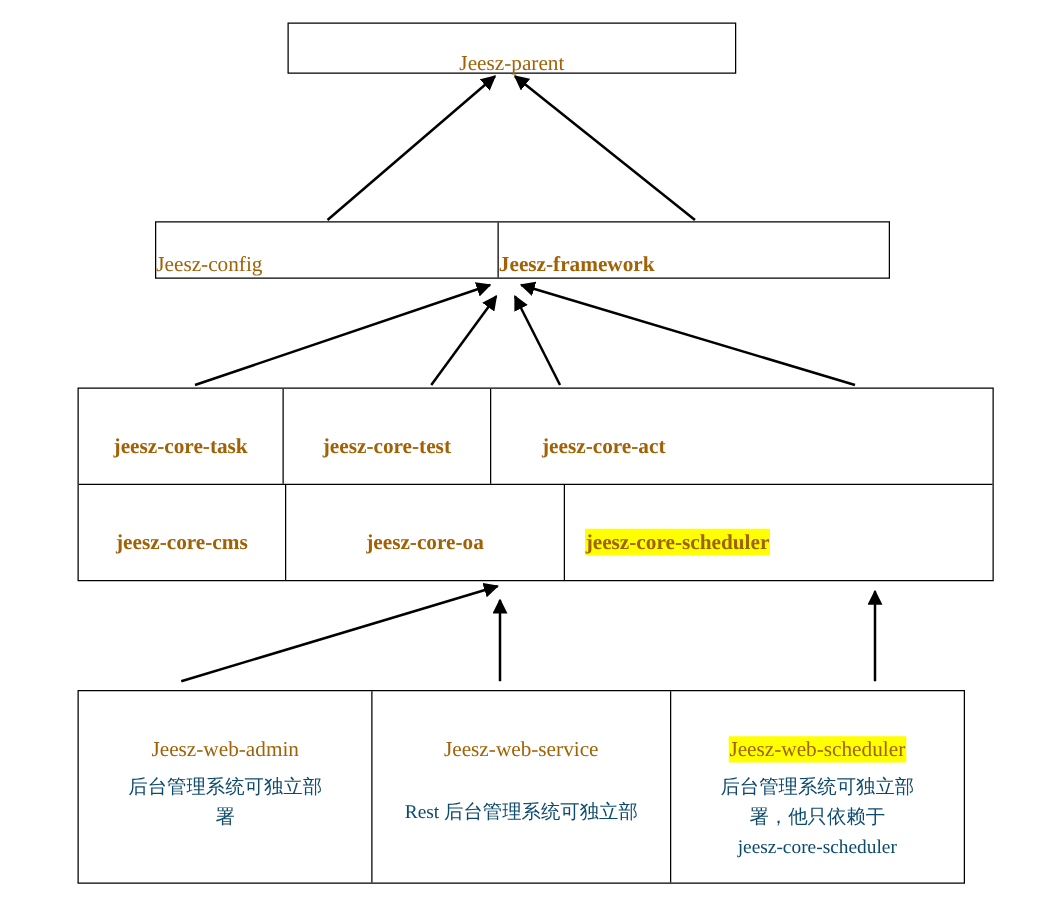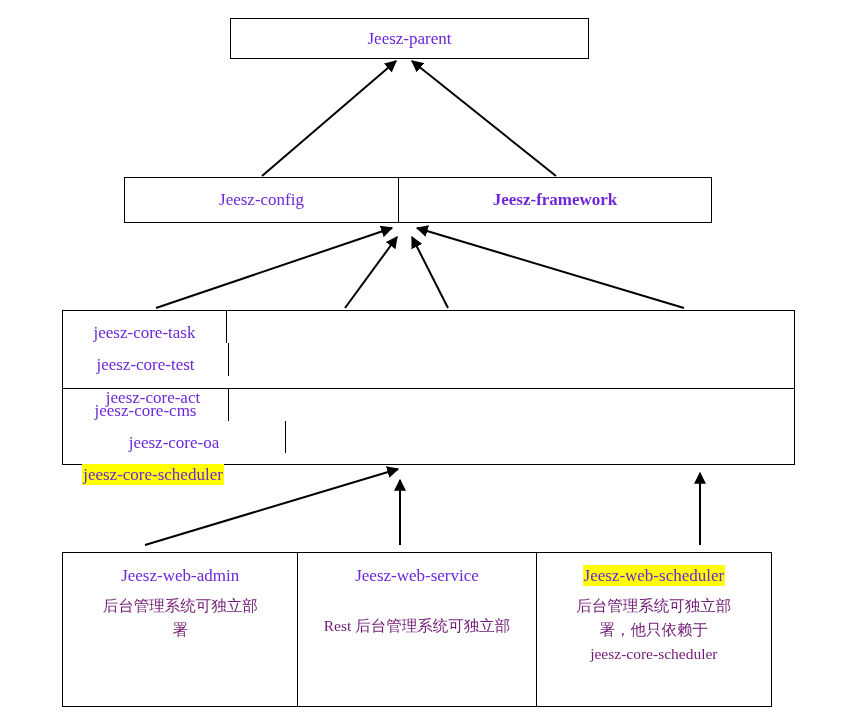--- a/index.html
+++ b/index.html
@@ -31,33 +31,34 @@
     box-sizing: border-box;
     border: 1.6px solid #000000;
     background: transparent;
     display: flex;
     flex-direction: column;
     align-items: center;
   }
   .node-label {
     font-family: "Liberation Serif", "DejaVu Serif", serif;
     font-size: 17px;
-    color: #6d28d9;
+    color: #a16207;
     line-height: 1.25;
     text-align: center;
     white-space: nowrap;
+    margin-top: 24px;
   }
   .node-label.hl {
     background: #ffff00;
     padding: 0 1px;
   }
   .desc-line {
     font-family: "Liberation Serif", "DejaVu Serif", serif;
     font-size: 15.5px;
-    color: #701a75;
+    color: #0c4a6e;
     line-height: 1.55;
     text-align: left;
     white-space: nowrap;
   }
 
   
   #box-parent {
     left: 230px; top: 18px; width: 359px; height: 41px;
     justify-content: center;
   }
@@ -65,38 +66,37 @@
   
   #row-mid {
     left: 124px; top: 177px; width: 588px; height: 46px;
     flex-direction: row;
     border: 1.6px solid #000000;
   }
   #row-mid .cell {
     box-sizing: border-box;
     display: flex;
     align-items: center;
-    justify-content: center;
     height: 100%;
   }
   #cell-config { width: 275px; border-right: 1.6px solid #000000; }
   #cell-framework { width: 313px; font-weight: bold; }
 
   
   #core-grid {
     left: 62px; top: 310px; width: 733px; height: 155px;
     border: 1.6px solid #000000;
     flex-direction: column;
   }
   #core-grid .core-row {
     display: flex;
-    flex-direction: column;
     width: 100%;
     height: 77.5px;
     box-sizing: border-box;
+    font-weight: bold;
   }
   #core-grid .core-row.first { border-bottom: 1.6px solid #000000; }
   #core-grid .core-cell {
     box-sizing: border-box;
     display: flex;
     align-items: flex-start;
     justify-content: center;
     padding-top: 11px;
     height: 100%;
   }

